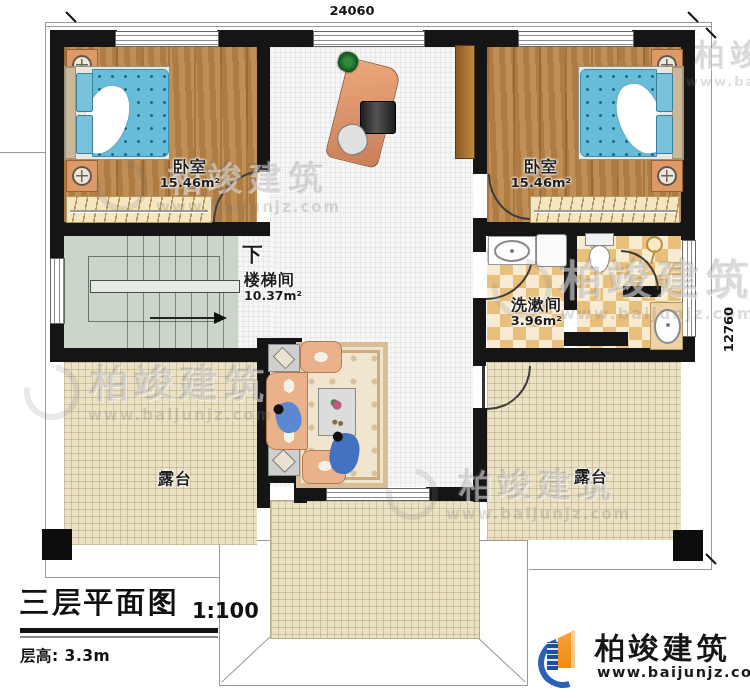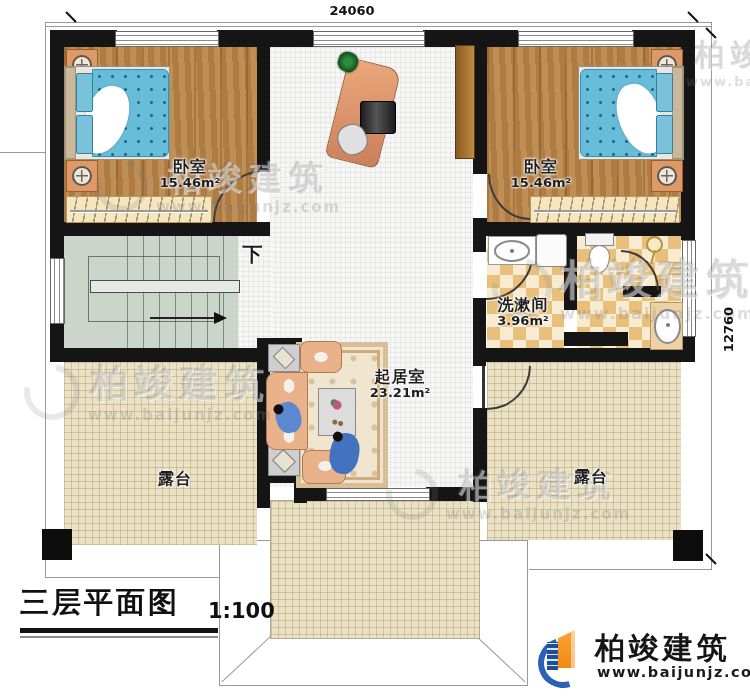--- a/index.html
+++ b/index.html
@@ -98,21 +98,21 @@
   .fix-vanity{position:absolute;background:#ecd2a4;border:1px solid #b09560;}
   
   .wm{position:absolute;display:flex;align-items:flex-start;gap:8px;pointer-events:none;}
   .wm-mark{border:6px solid rgba(130,130,130,.18);border-top-color:transparent;border-radius:50%;transform:rotate(-35deg);}
   .wm-text{display:flex;flex-direction:column;align-items:center;}
   .wm-cn{font-weight:900;color:rgba(122,122,122,.22);letter-spacing:7px;line-height:1;
     text-shadow:1px 1px 0 rgba(255,255,255,.55),-1px -1px 0 rgba(80,80,80,.12);white-space:nowrap;}
   .wm-url{font-weight:700;color:rgba(122,122,122,.26);letter-spacing:2px;margin-top:4px;white-space:nowrap;}
   
   .tb{position:absolute;left:20px;top:583px;width:240px;color:#101010;}
-  .tb-row1{display:flex;align-items:flex-end;gap:28px;}
+  .tb-row1{display:flex;align-items:flex-end;gap:12px;}
   .tb-title{font-size:29px;font-weight:900;letter-spacing:3px;white-space:nowrap;}
   .tb-scale{font-size:21px;font-weight:bold;}
   .tb-l1{margin-top:5px;width:198px;height:5px;background:#111;}
   .tb-l2{margin-top:3px;width:198px;height:2px;background:#8a8a8a;}
   .tb-line{margin-top:8px;font-size:15.5px;font-weight:600;letter-spacing:.5px;}
   
   .logo{position:absolute;left:538px;top:622px;width:205px;height:70px;}
   .logo-mark{position:absolute;left:0;top:4px;width:52px;height:60px;}
   .logo-swoosh{position:absolute;left:0;top:12px;width:38px;height:38px;border:6px solid #2b62b5;
     border-radius:50%;border-top-color:transparent;border-right-color:transparent;transform:rotate(28deg);}
@@ -299,27 +299,27 @@
     <span class="nm">卧室</span>
     <span class="ar">15.46m²</span>
   </div>
   <div class="room-label" style="left:496px;top:158px;width:90px;">
     <span class="nm">卧室</span>
     <span class="ar">15.46m²</span>
   </div>
   <div class="room-label" style="left:236px;top:243px;width:34px;">
     <span class="nm" style="font-size:20px;">下</span>
   </div>
-  <div class="room-label" style="left:484px;top:296px;width:78px;">
+  <div class="room-label" style="left:244px;top:271px;width:70px;text-align:left;">
+    <span class="nm">楼梯间</span>
+    <span class="ar" style="font-size:12.5px;">10.37m²</span>
+  </div>
+  <div class="room-label" style="left:484px;top:296px;width:78px;text-align:right;">
     <span class="nm">洗漱间</span>
     <span class="ar">3.96m²</span>
-  </div>
-  <div class="room-label" style="left:355px;top:368px;width:90px;">
-    <span class="nm">起居室</span>
-    <span class="ar">23.21m²</span>
   </div>
   <div class="room-label" style="left:140px;top:470px;width:70px;">
     <span class="nm">露台</span>
   </div>
   <div class="room-label" style="left:556px;top:468px;width:70px;">
     <span class="nm">露台</span>
   </div>
 
   <div class="dim" style="left:302px;top:3px;width:100px;">24060</div>
   <div class="tick" style="left:64px;top:16px;"></div>
@@ -328,20 +328,24 @@
   <div class="tick" style="left:704px;top:32px;"></div>
   <div class="tick" style="left:704px;top:558px;"></div>
 
   <div class="tb">
     <div class="tb-row1">
       <span class="tb-title">三层平面图</span>
       <span class="tb-scale">1:100</span>
     </div>
     <div class="tb-l1"></div>
     <div class="tb-l2"></div>
+    <div class="tb-line">
+      <span>层高:</span>
+      <span>3.3m</span>
+    </div>
   </div>
 
   <div class="logo">
     <div class="logo-mark">
       <div class="logo-swoosh"></div>
       <div class="logo-bblue"></div>
       <div class="logo-borange"></div>
     </div>
     <div class="logo-name">柏竣建筑</div>
     <div class="logo-url">www.baijunjz.com</div>

